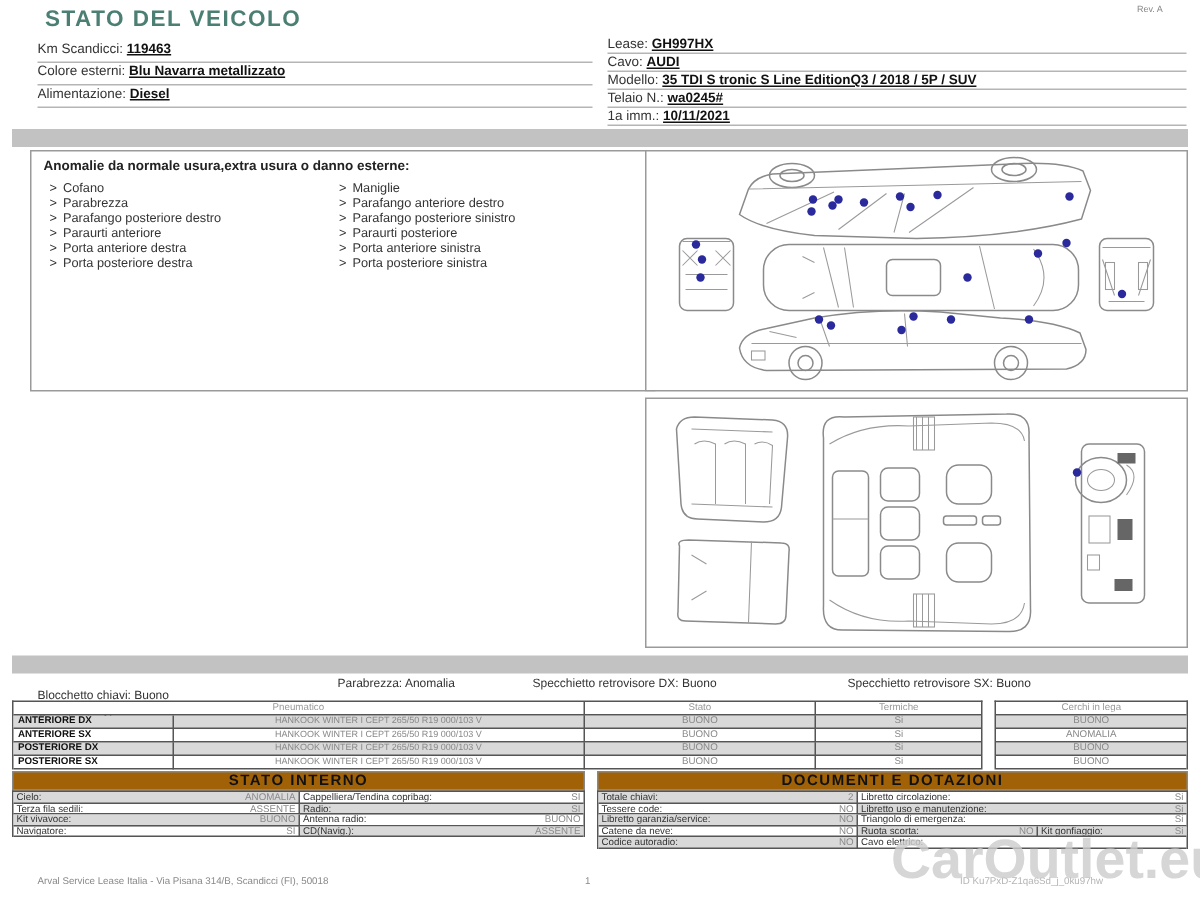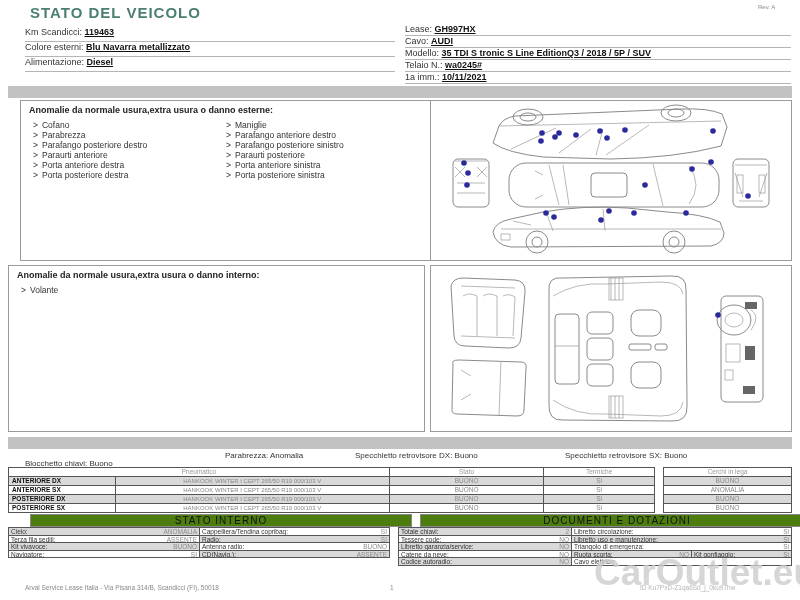--- a/index.html
+++ b/index.html
@@ -35,21 +35,21 @@
   .c-tire { width:275px; text-align:center; color:#888; font-size:6px; }
   .c-stato{ width:155px; text-align:center; color:#888; }
   .c-term { width:110px; text-align:center; color:#888; border-right:none; }
   .tgap { width:8px; }
   .tcerchi { width:129px; border:1px solid #555; border-bottom:none; }
   .tcerchi .tcell { border-right:none; text-align:center; color:#888; width:100%; }
   .tcerchi .hd, .tmain .hd { color:#999; }
   .bg-g { background:#d9d9d9; }
 
   
-  .sec-hd { position:absolute; height:13px; background:#4d7c0f; border:1px solid #888; text-align:center; font-size:10px; font-weight:normal; color:#111; line-height:12px; letter-spacing:1px;margin-left:22px; }
+  .sec-hd { position:absolute; height:13px; background:#a16207; border:1px solid #888; text-align:center; font-size:10px; font-weight:bold; color:#111; line-height:12px; letter-spacing:1px; }
   .btable { position:absolute; border:1px solid #555; border-bottom:none; }
   .brow { display:flex; height:7.5px; }
   .bcell { display:flex; justify-content:space-between; border-right:1px solid #555; border-bottom:1px solid #555; font-size:6.5px; line-height:7px; overflow:hidden; white-space:nowrap; padding:0 2px; }
   .bcell .lab { color:#333; }
   .bcell .val { color:#8a8a8a; }
   .si-l { width:191px; } .si-r { width:189px; border-right:none; }
   .do-l { width:173px; } .do-r { width:219px; border-right:none; }
   .do-r1 { width:120px; } .do-r2 { width:99px; border-right:none; }
 
   .footer { position:absolute; top:584px; font-size:6.5px; color:#888; white-space:nowrap; }
@@ -163,26 +163,20 @@
         <circle cx="317" cy="95" r="2.8" fill="#2a2a9c"></circle>
         <circle cx="115" cy="112" r="2.8" fill="#2a2a9c"></circle>
         <circle cx="123" cy="116" r="2.8" fill="#2a2a9c"></circle>
         <circle cx="178" cy="110" r="2.8" fill="#2a2a9c"></circle>
         <circle cx="170" cy="119" r="2.8" fill="#2a2a9c"></circle>
         <circle cx="203" cy="112" r="2.8" fill="#2a2a9c"></circle>
         <circle cx="255" cy="112" r="2.8" fill="#2a2a9c"></circle>
       </svg>
   </div>
 
-  <div class="panel" style="left:8px; top:265px; width:417px; height:167px;">
-    <div class="panel-title">Anomalie da normale usura,extra usura o danno interno:</div>
-    <ul class="alist" style="left:12px">
-      <li><span class="b">&gt;</span><span>Volante</span></li>
-    </ul>
-  </div>
 
   <div class="panel" style="left:430px; top:265px; width:362px; height:167px;">
     <svg width="360" height="165" viewBox="0 0 360 165">
 
       <path class="sketch" d="M20,20 Q22,12 32,12 L84,14 Q95,15 94,26 L90,72 Q89,82 78,82 L34,80 Q24,80 23,70 Z"></path>
       <path class="sketch2" d="M30,20 L84,22 M32,30 Q38,26 46,30 L46,70 M52,30 Q58,26 66,30 L66,70 M72,30 Q78,27 84,31 L82,70 M30,70 L84,72"></path>
 
       <path class="sketch" d="M22,98 Q20,94 28,94 L90,96 Q96,96 95,102 L93,144 Q93,150 86,150 L26,148 Q20,148 21,142 Z"></path>
       <path class="sketch2" d="M70,95 L68,149 M30,104 L40,110 M30,134 L40,128"></path>
 

